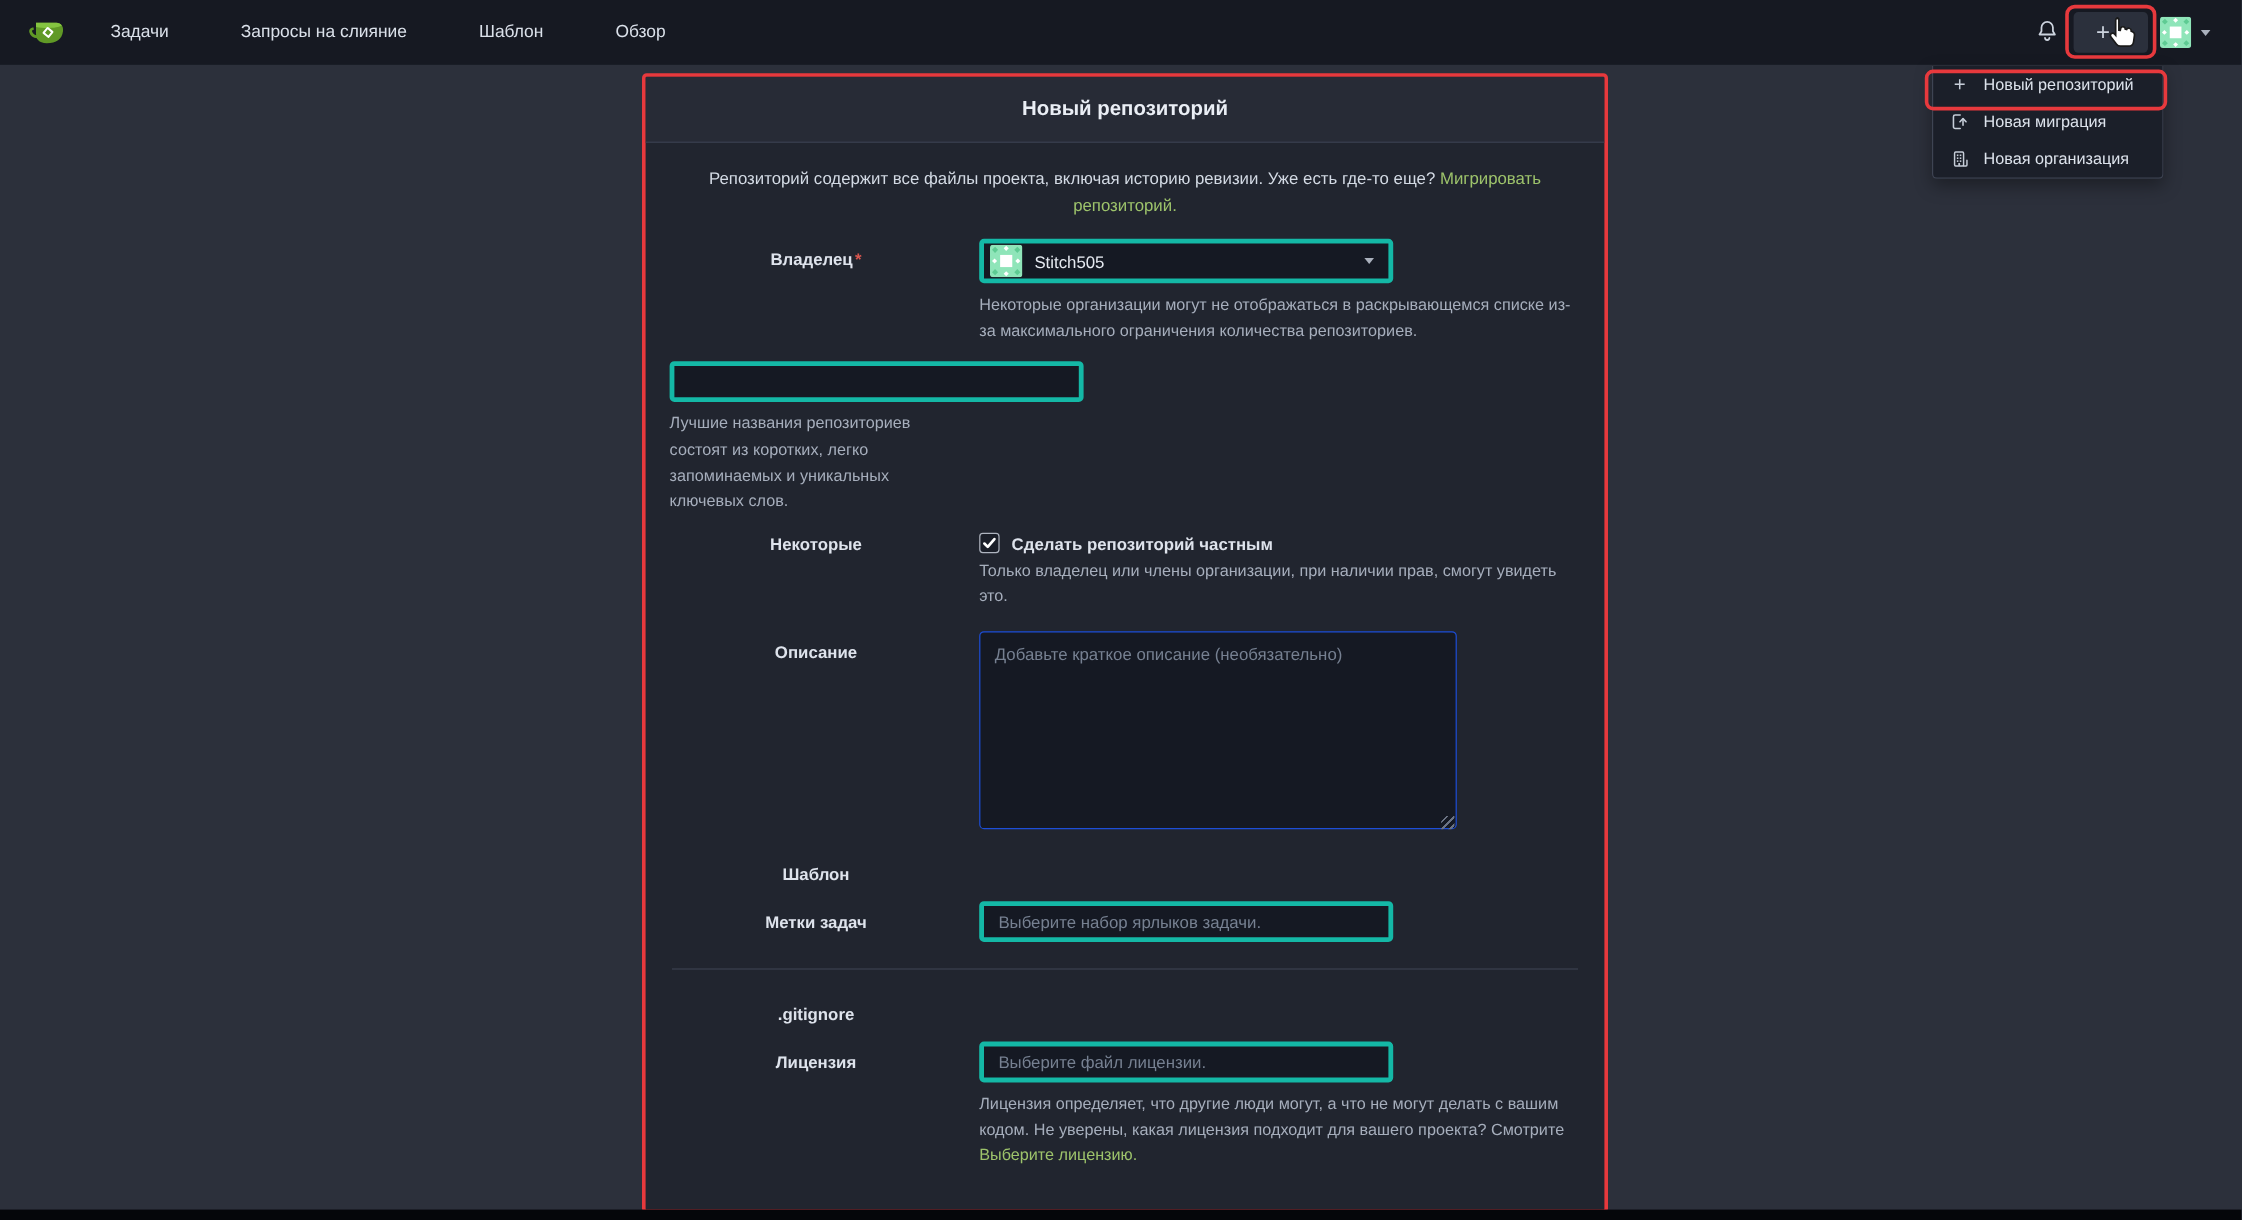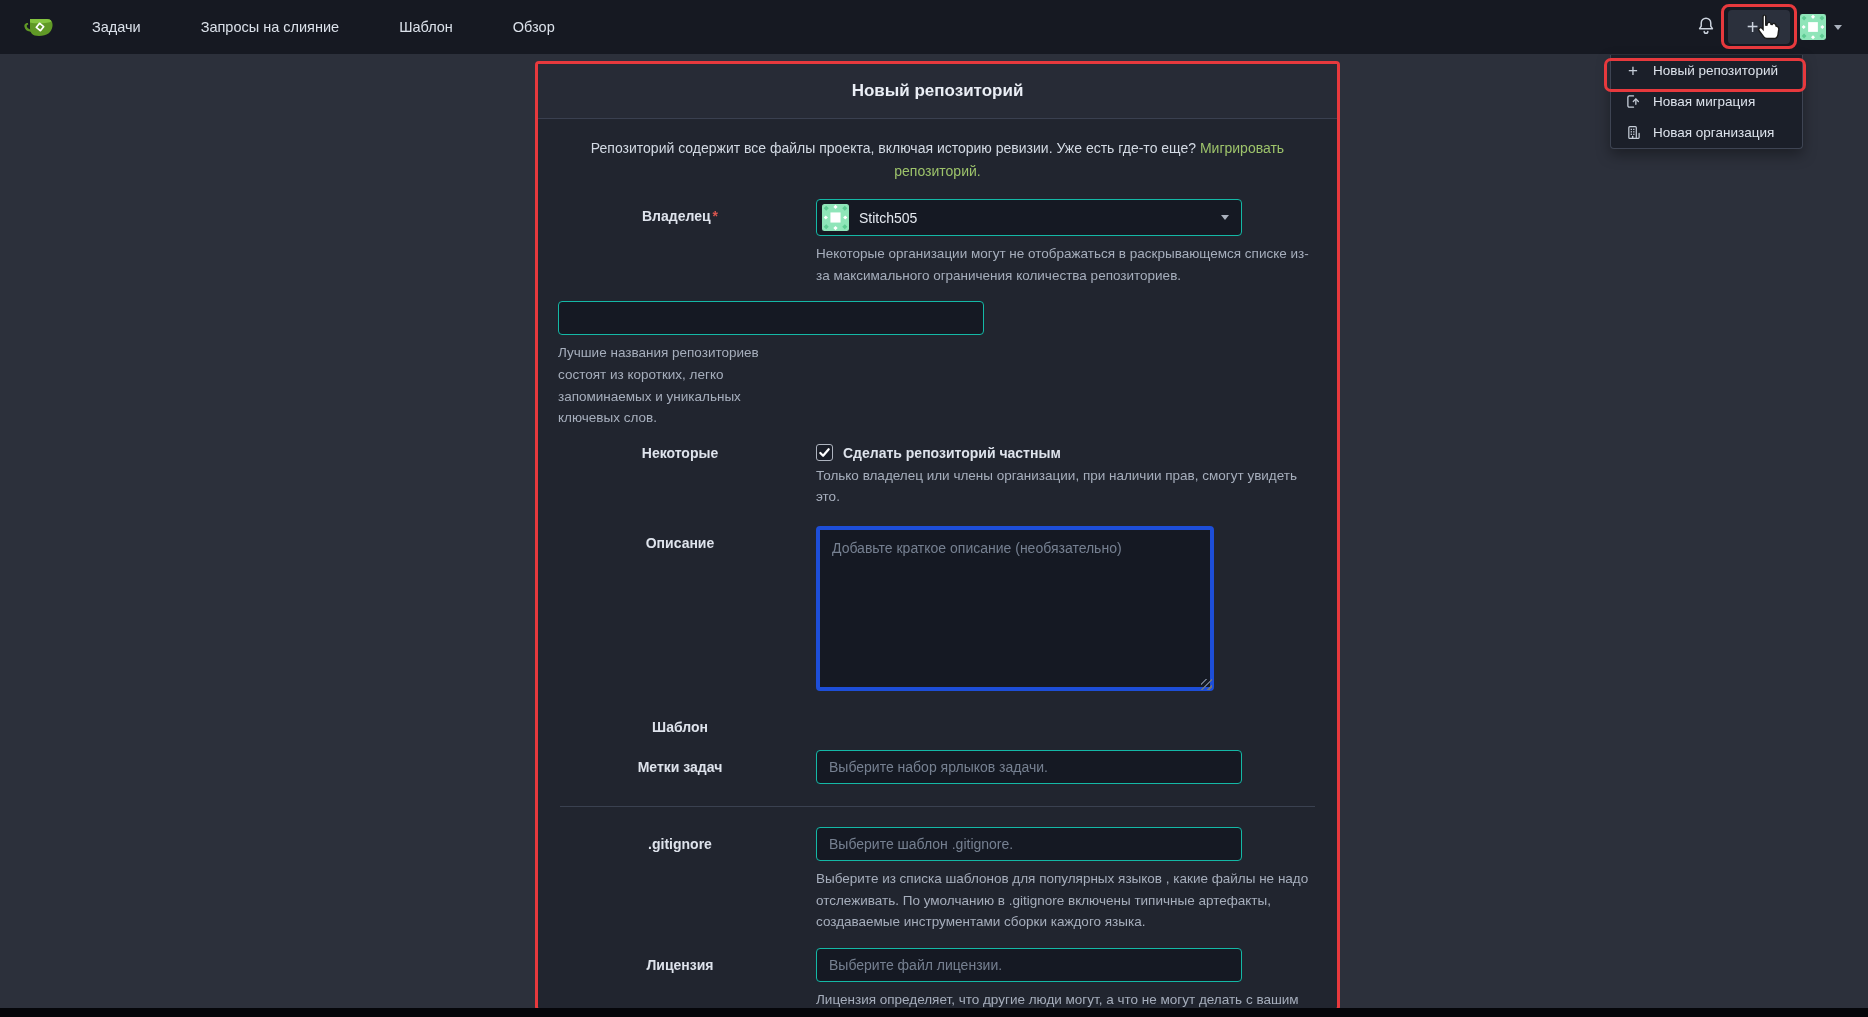--- a/index.html
+++ b/index.html
@@ -81,22 +81,22 @@
     display:grid; grid-template-columns:244px 1fr; column-gap:14px;
     margin-bottom:15px;
   }
   .form-label {
     text-align:center; font-size:14px; font-weight:700; color:#dee3ec;
     padding-top:9px; white-space:nowrap;
   }
   .form-label.cb-align { padding-top:1px; }
   .required { color:#d9564f; margin-left:2px; font-weight:700; }
   .text-input, .owner-select {
-    width:426px; height:34px; background:#151923;
-    border:1px solid #14b8a6; border-radius:4px;
+    width:345px; height:34px; background:#151923;
+    border:4px solid #14b8a6; border-radius:4px;
     color:#e2e7ef; font-size:14px; padding:0 12px;
     font-family:"Liberation Sans","DejaVu Sans",sans-serif;
   }
   .text-input::placeholder { color:#768091; opacity:1; }
 
   .owner-select {
     display:flex; align-items:center; gap:10px; padding:0 12px 0 5px; cursor:pointer;
     height:37px;
   }
   .owner-select .avatar-sm { width:27px; height:27px; flex:0 0 auto; }
@@ -112,21 +112,21 @@
   .checkbox {
     width:17px; height:17px; border:1px solid #aeb4bf; border-radius:3px;
     background:#1a1e28; display:flex; align-items:center; justify-content:center;
     cursor:pointer; flex:0 0 auto;
   }
   .cb-label { font-size:14px; font-weight:700; color:#dee3ec; cursor:pointer; }
 
   .textarea-wrap { position:relative; width:398px; }
   textarea.desc {
     width:398px; height:165px; background:#151923;
-    border:4px solid #1d4ed8; border-radius:4px; resize:none;
+    border:1px solid #1d4ed8; border-radius:4px; resize:none;
     color:#86efac; font-size:14px; padding:10px 12px;
     font-family:"Liberation Sans","DejaVu Sans",sans-serif;
   }
   textarea.desc::placeholder { color:#768091; opacity:1; }
   .resize-grip {
     position:absolute; right:2px; bottom:5px; width:11px; height:11px;
     background:repeating-linear-gradient(135deg, transparent 0 3px, #6b7384 3px 4.5px);
     cursor:nwse-resize;
   }
 
@@ -299,24 +299,20 @@
       <div class="form-label">Метки задач</div>
       <div>
         <input class="text-input" type="text" placeholder="Выберите набор ярлыков задачи." style="">
       </div>
     </div>
 
     <div class="divider"></div>
 
     <div class="form-row">
       <div class="form-label">.gitignore</div>
-      <div>
-        <input class="text-input" type="text" placeholder="Выберите шаблон .gitignore." style="">
-        <div class="help">Выберите из списка шаблонов для популярных языков , какие файлы не надо отслеживать. По умолчанию в .gitignore включены типичные артефакты, создаваемые инструментами сборки каждого языка.</div>
-      </div>
     </div>
 
     <div class="form-row">
       <div class="form-label">Лицензия</div>
       <div>
         <input class="text-input" type="text" placeholder="Выберите файл лицензии." style="">
         <div class="help">
           <span>Лицензия определяет, что другие люди могут, а что не могут делать с вашим кодом. Не уверены, какая лицензия подходит для вашего проекта? Смотрите</span><br>
           <a class="green-link">Выберите лицензию.</a>
         </div>

